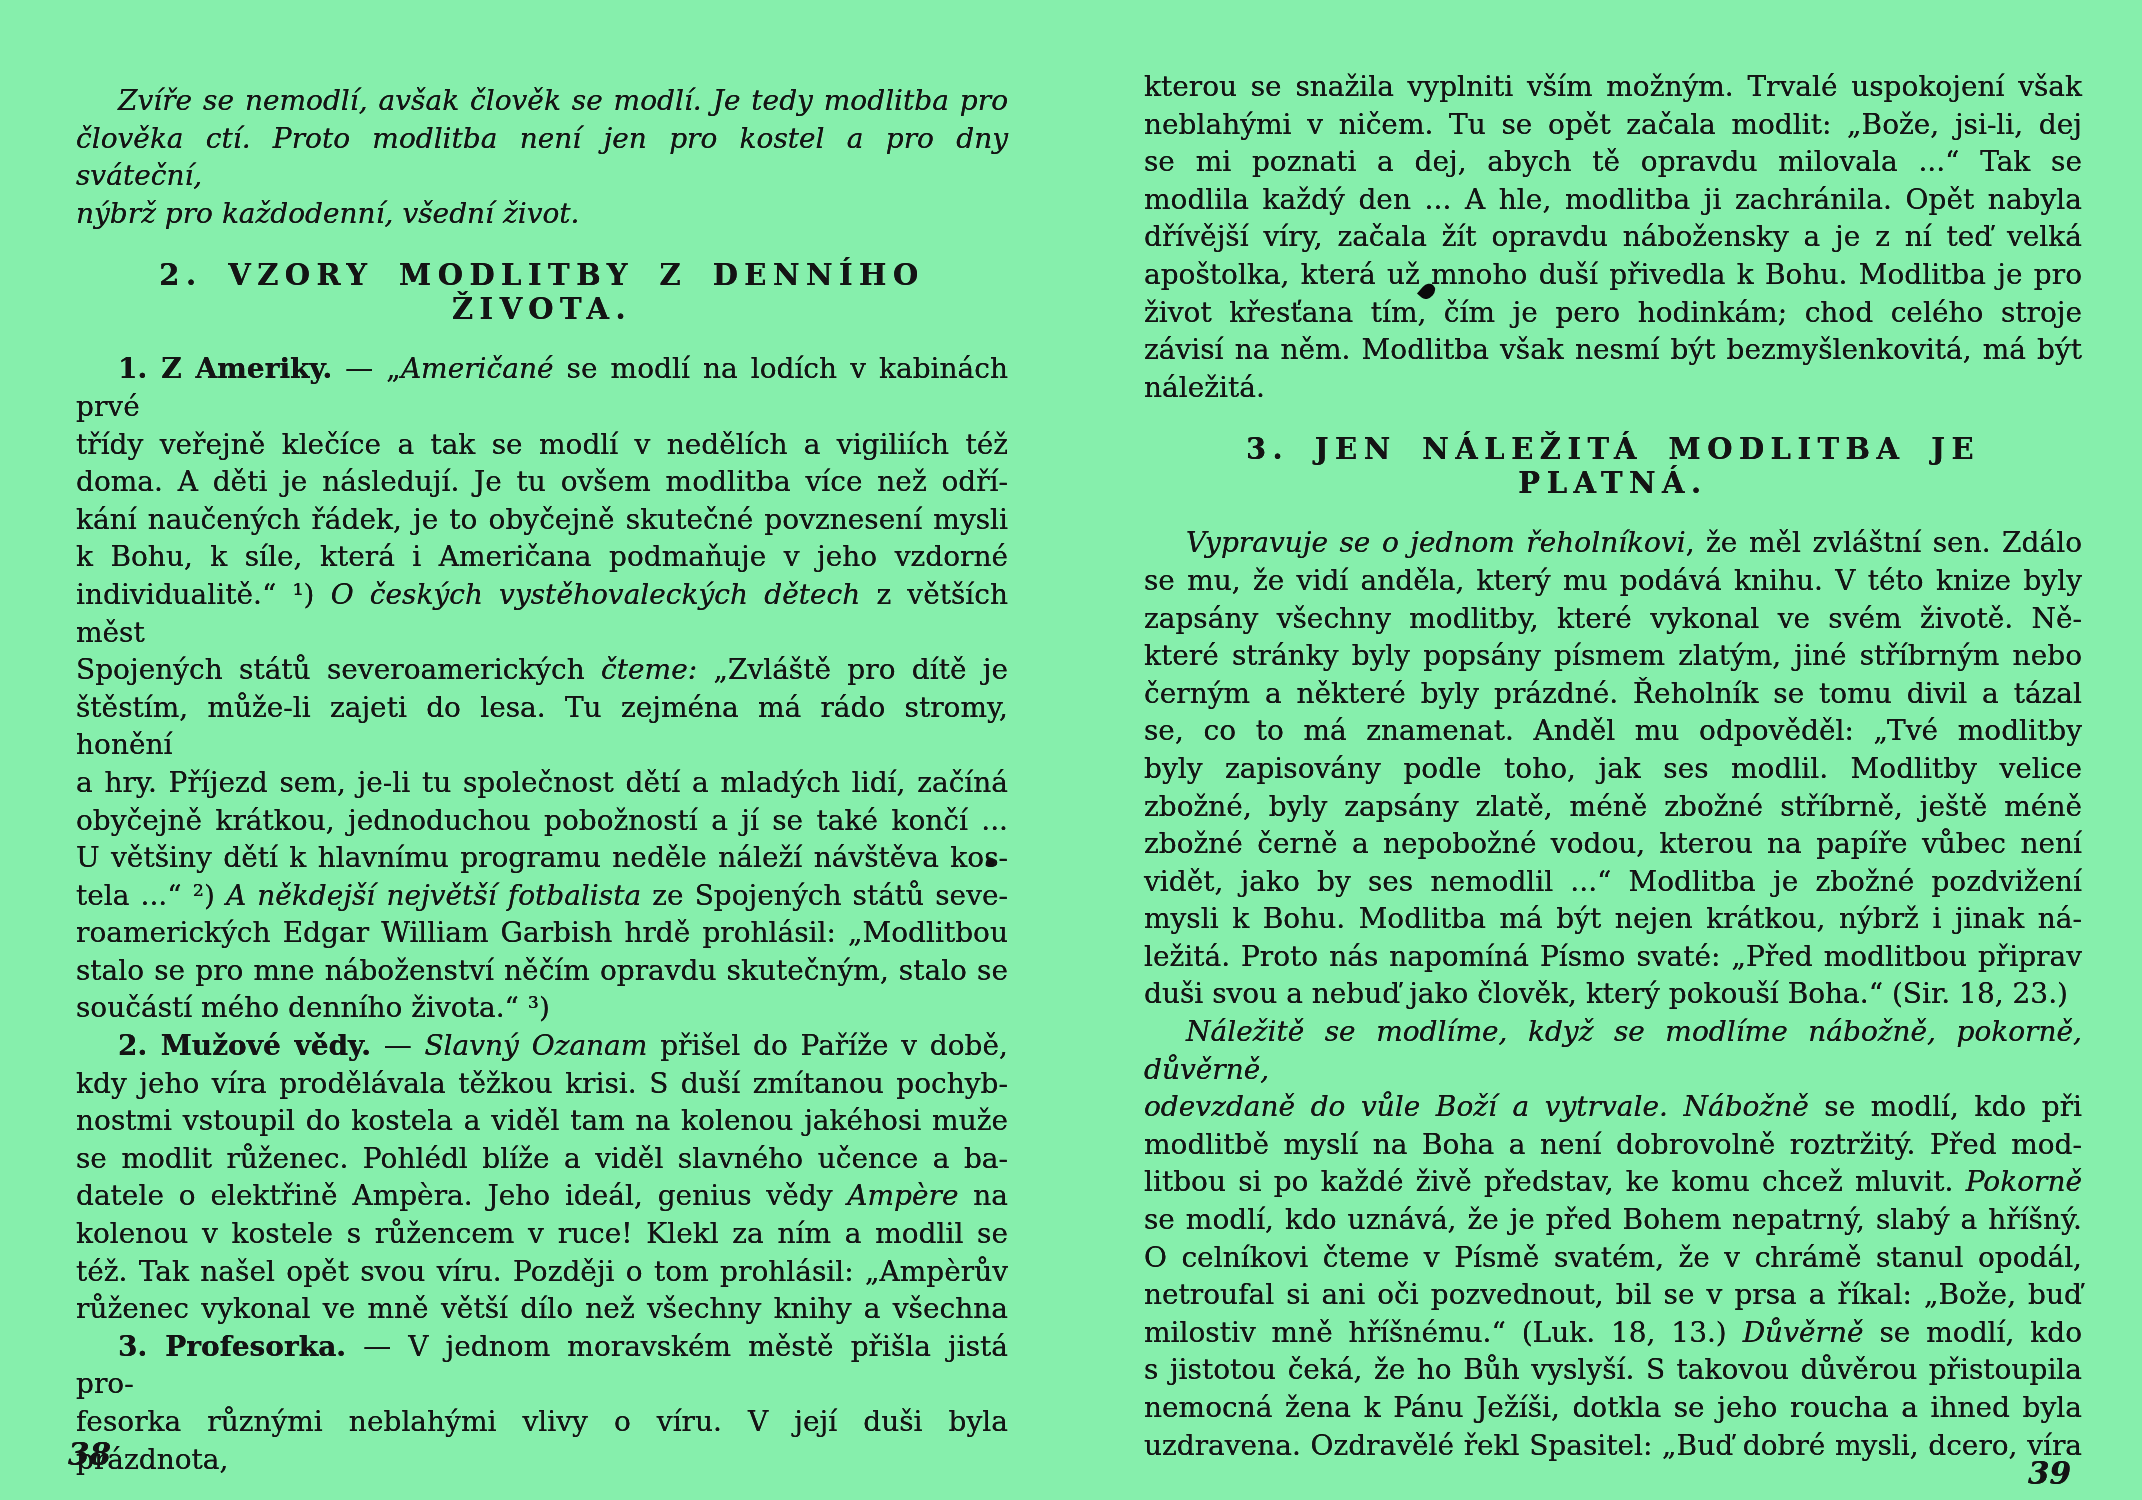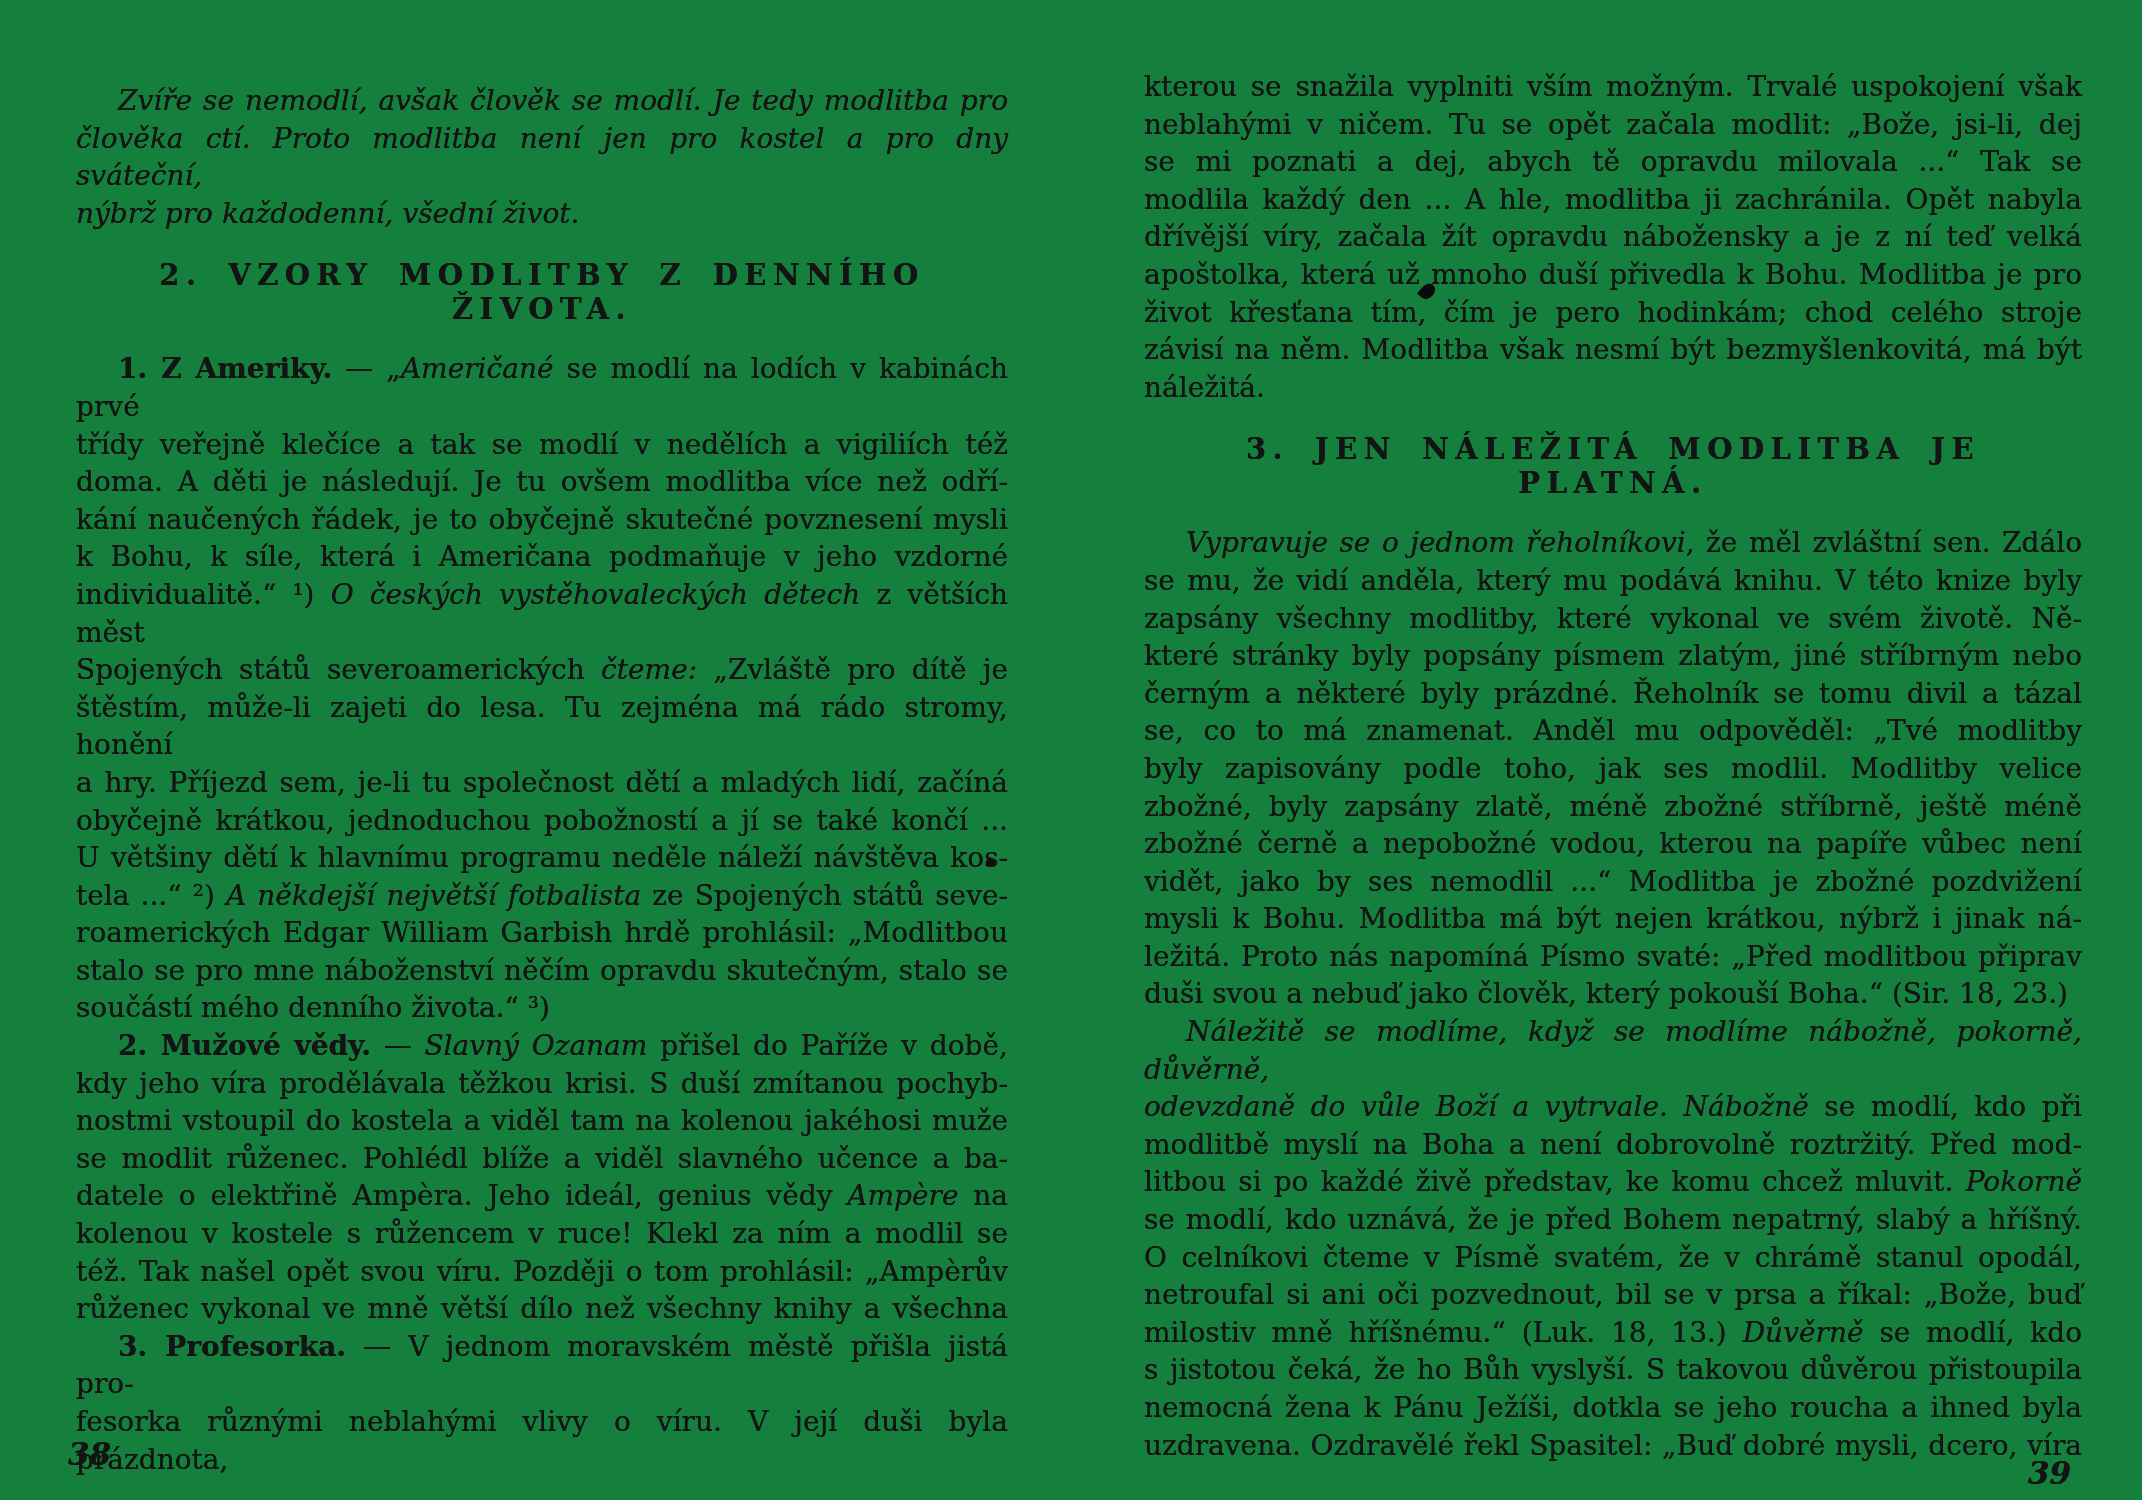--- a/index.html
+++ b/index.html
@@ -1,21 +1,21 @@
 <!DOCTYPE html>
 <html><head>
 <meta charset="utf-8">
 <style>
   html,body{margin:0;padding:0;}
   body{
     width:2142px;height:1500px;position:relative;overflow:hidden;
     background:#ffffff;color:#141414;
     font-family:"DejaVu Serif","Liberation Serif",serif;
   }
-  .spread{position:absolute;inset:0;background:#15803d;}
+  .spread{position:absolute;inset:0;background:#86efac;}
   .col{position:absolute;}
   .col-left{left:76px;top:82px;width:932px;}
   .col-right{left:1144px;top:68px;width:938px;}
 
   .line{
     font-size:28px;line-height:37.6px;
     text-align:justify;text-align-last:justify;
     text-shadow:0 0 0.6px currentColor;
   }
   .line.last{text-align-last:left;}

